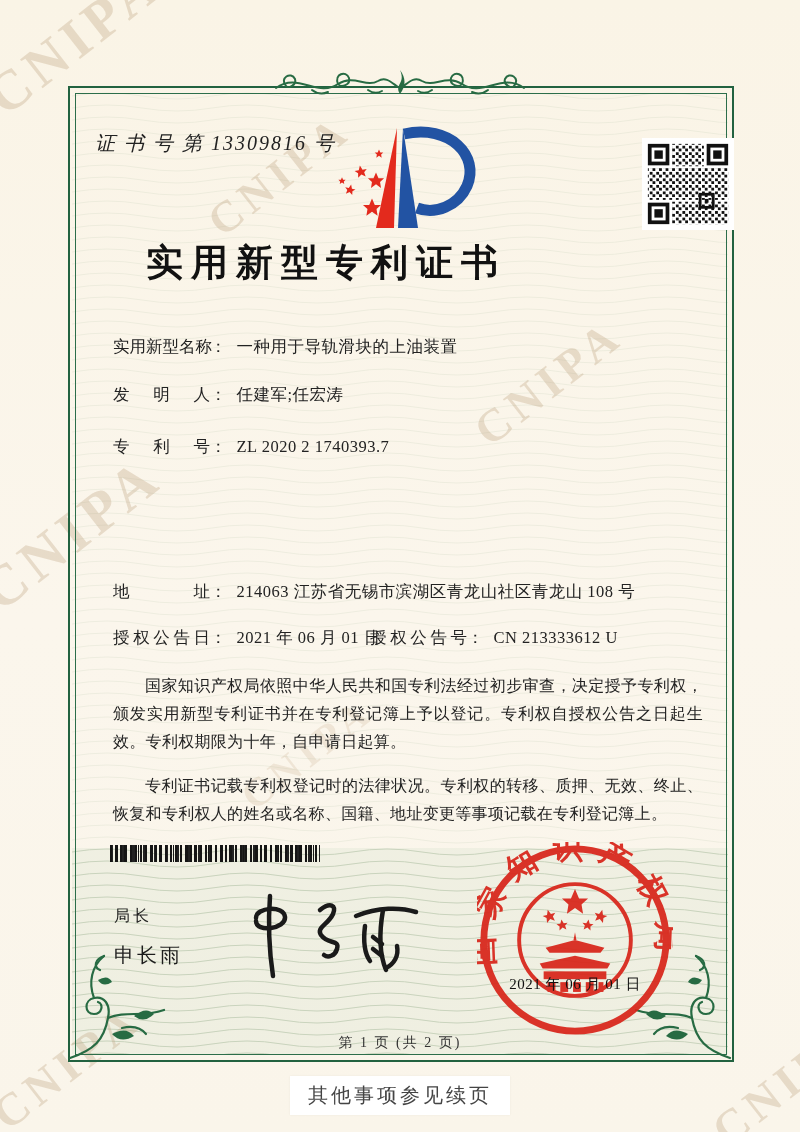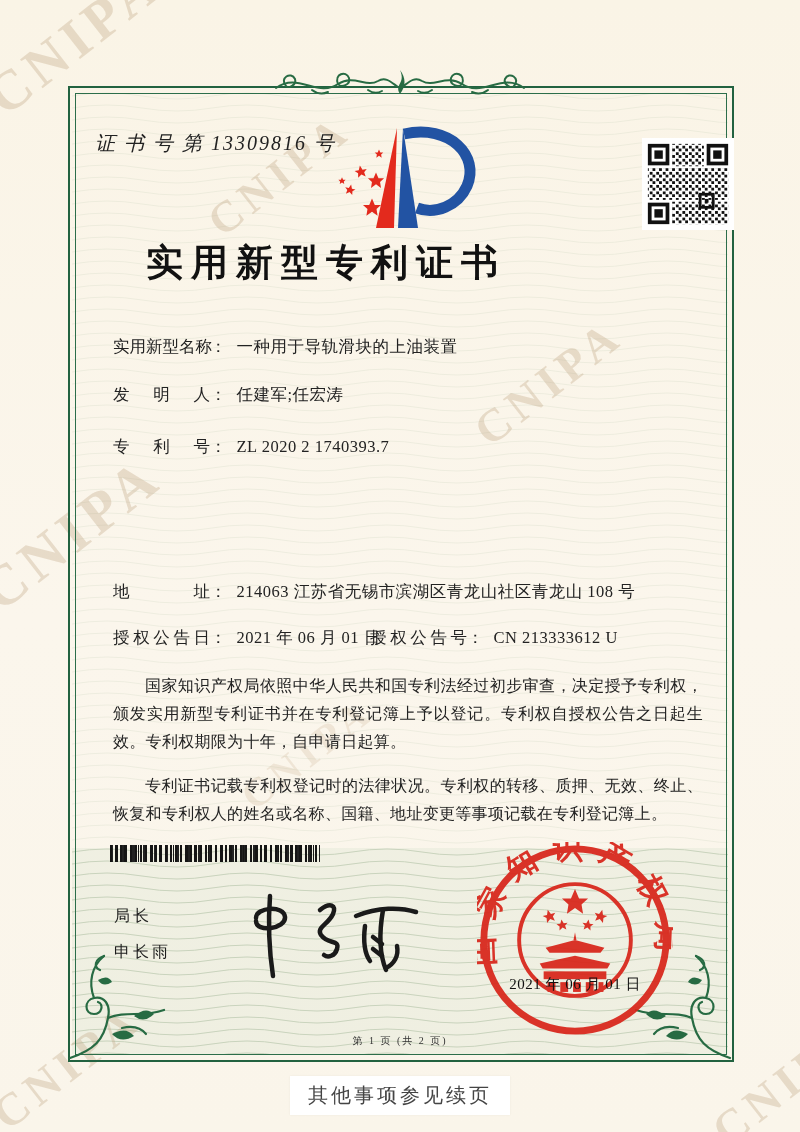--- a/index.html
+++ b/index.html
@@ -30,27 +30,27 @@
   .paras p{margin:16px;font-size:16px;line-height:28px;text-align:justify;text-indent:2em;letter-spacing:0.3px;}
 
   .barcode{position:absolute;left:110px;top:845px;width:210px;height:17px;z-index:4;
     background:
       repeating-linear-gradient(90deg,#151515 0 2px,transparent 2px 5px),
       repeating-linear-gradient(90deg,#151515 0 1px,transparent 1px 7px),
       repeating-linear-gradient(90deg,#222 0 3px,transparent 3px 11px);
   }
 
   .director-title{position:absolute;left:114px;top:906px;font-size:16px;letter-spacing:3px;color:#1c1c1c;z-index:4;}
-  .director-name{position:absolute;left:114px;top:942px;font-size:16px;letter-spacing:3px;color:#1c1c1c;z-index:4;}
+  .director-name{position:absolute;left:114px;top:942px;font-size:20px;letter-spacing:3px;color:#1c1c1c;z-index:4;}
   .signature{position:absolute;left:228px;top:888px;z-index:5;}
 
   .seal{position:absolute;left:477px;top:842px;z-index:5;}
   .seal-date{position:absolute;left:482px;top:975px;width:186px;text-align:center;font-size:15px;color:#111;letter-spacing:0.5px;z-index:6;}
 
-  .pageno{position:absolute;left:0;top:1034px;width:800px;text-align:center;font-size:10px;color:#333;letter-spacing:2px;z-index:4;}
+  .pageno{position:absolute;left:0;top:1034px;width:800px;text-align:center;font-size:14px;color:#333;letter-spacing:2px;z-index:4;}
   .contbox{position:absolute;left:50%;transform:translateX(-50%);top:1076px;background:#ffffff;padding:6px 18px;font-size:20px;color:#444;letter-spacing:3px;z-index:4;box-shadow:0 0 2px rgba(0,0,0,0.06);}
 
   .qrbox{position:absolute;left:642px;top:138px;width:92px;height:92px;background:#fff;z-index:4;display:flex;align-items:center;justify-content:center;}
   .logo{position:absolute;left:330px;top:124px;z-index:4;}
 </style>
 </head>
 <body>
 
 <div class="page">
 

